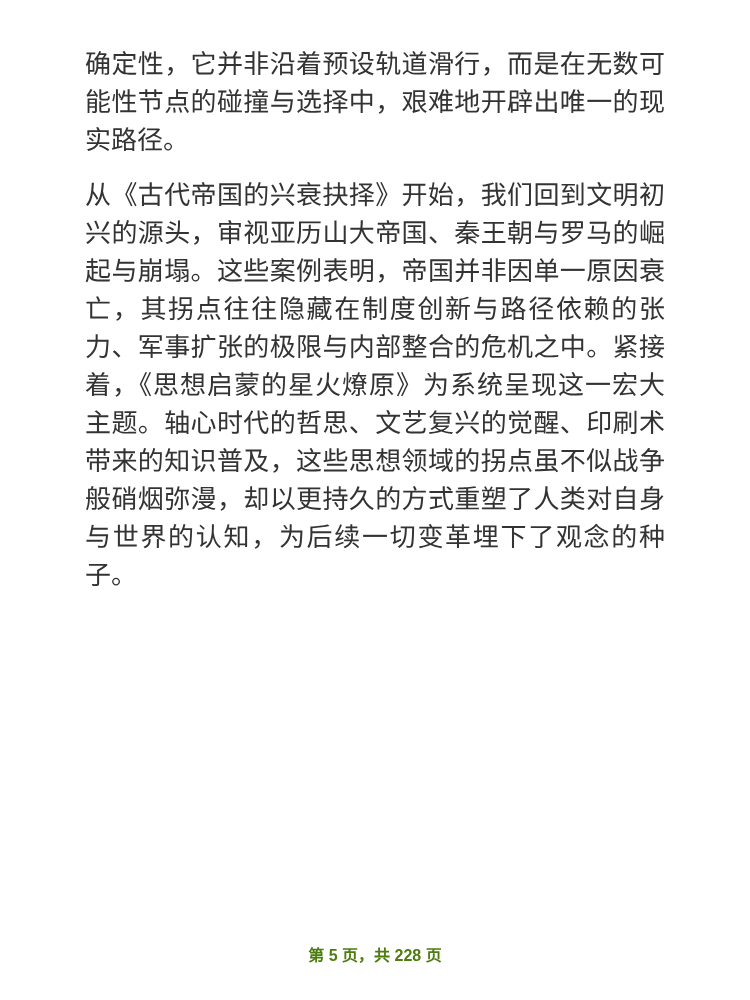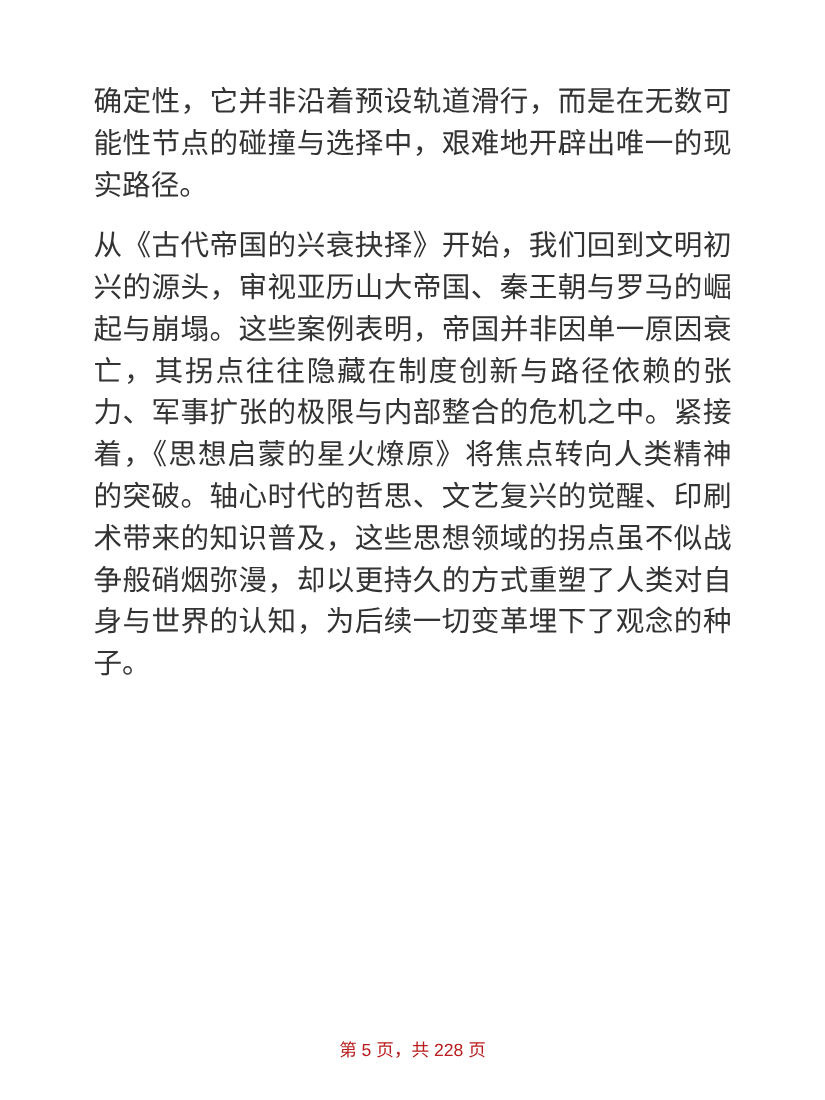--- a/index.html
+++ b/index.html
@@ -20,43 +20,42 @@
     top: 45px;
     left: 85px;
     width: 580px;
     font-size: 26px;
     line-height: 38px;
     color: #333333;
     text-align: justify;
     text-justify: inter-ideograph;
     letter-spacing: 0;
     font-weight: 400;
-    margin-top: 28px;
   }
   .content p {
     margin: 0 0 17px 0;
     word-break: break-all;
   }
   .content p:last-child {
     margin-bottom: 0;
   }
   .footer {
     position: absolute;
     left: 0;
     right: 0;
     top: 946px;
     text-align: center;
     font-size: 16px;
     line-height: 20px;
-    color: #b91c1c;
-    font-weight: 400;
+    color: #4d7c0f;
+    font-weight: 700;
   }
 </style>
 </head>
 <body>
 
 <div class="page">
   <div class="content">
     <p>确定性，它并非沿着预设轨道滑行，而是在无数可能性节点的碰撞与选择中，艰难地开辟出唯一的现实路径。</p>
-    <p>从《古代帝国的兴衰抉择》开始，我们回到文明初兴的源头，审视亚历山大帝国、秦王朝与罗马的崛起与崩塌。这些案例表明，帝国并非因单一原因衰亡，其拐点往往隐藏在制度创新与路径依赖的张力、军事扩张的极限与内部整合的危机之中。紧接着，《思想启蒙的星火燎原》将焦点转向人类精神的突破。轴心时代的哲思、文艺复兴的觉醒、印刷术带来的知识普及，这些思想领域的拐点虽不似战争般硝烟弥漫，却以更持久的方式重塑了人类对自身与世界的认知，为后续一切变革埋下了观念的种子。</p>
+    <p>从《古代帝国的兴衰抉择》开始，我们回到文明初兴的源头，审视亚历山大帝国、秦王朝与罗马的崛起与崩塌。这些案例表明，帝国并非因单一原因衰亡，其拐点往往隐藏在制度创新与路径依赖的张力、军事扩张的极限与内部整合的危机之中。紧接着，《思想启蒙的星火燎原》为系统呈现这一宏大主题。轴心时代的哲思、文艺复兴的觉醒、印刷术带来的知识普及，这些思想领域的拐点虽不似战争般硝烟弥漫，却以更持久的方式重塑了人类对自身与世界的认知，为后续一切变革埋下了观念的种子。</p>
   </div>
   <div class="footer">第 5 页，共 228 页</div>
 </div>
 
 </body></html>

